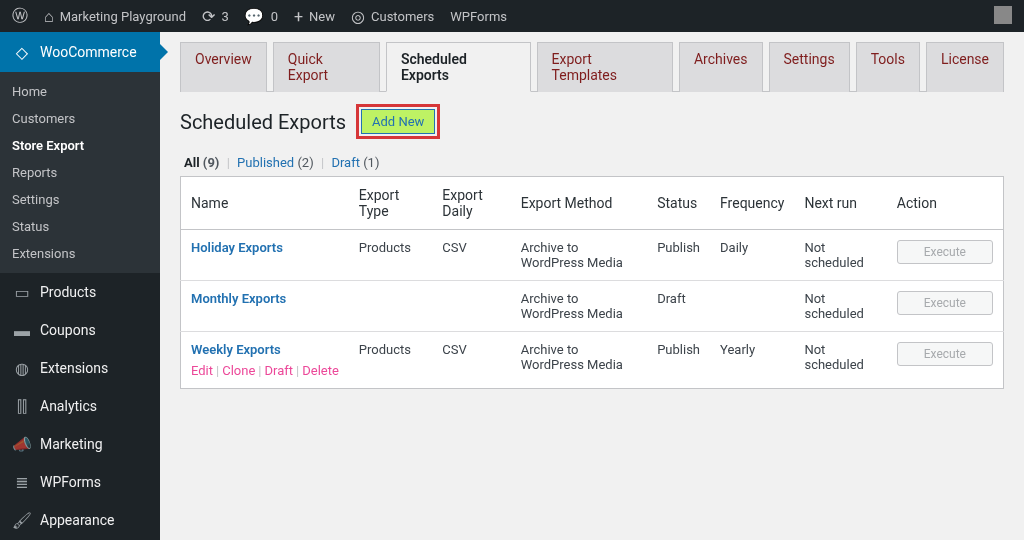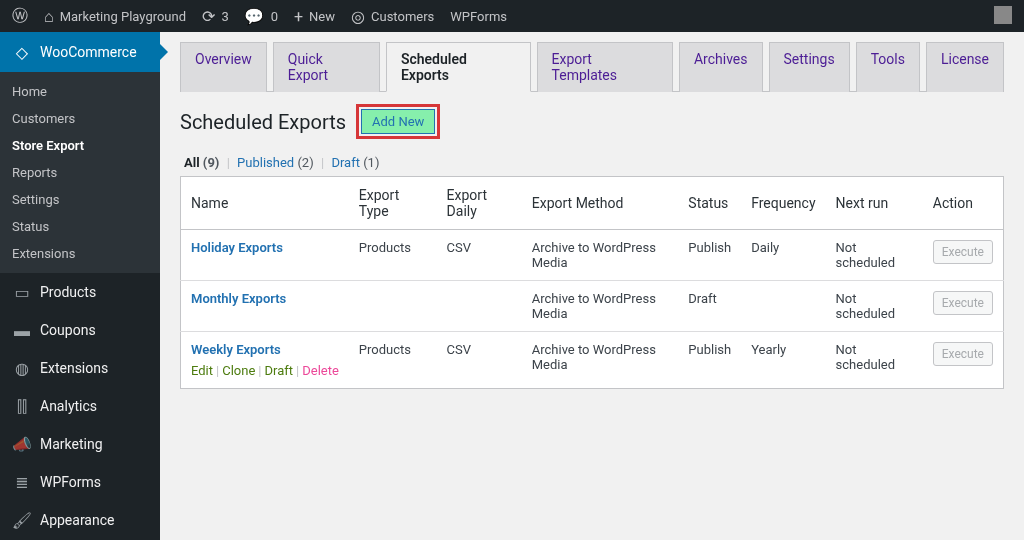--- a/index.html
+++ b/index.html
@@ -20,52 +20,52 @@
 .sidebar-sub { background: #2c3338; padding: 6px 0; }
 .sidebar-sub-item { padding: 6px 12px; color: #c3c4c7; cursor: pointer; font-size: 13px; }
 .sidebar-sub-item.current { color: #fff; font-weight: 600; }
 .sidebar-menu-item { padding: 9px 12px; color: #f0f0f1; cursor: pointer; display: flex; align-items: center; gap: 8px; font-size: 14px; background: #1d2327; }
 .menu-icon { width: 20px; height: 20px; display: inline-flex; align-items: center; justify-content: center; font-size: 16px; color: rgba(240,246,252,0.6); }
 
 .main { flex: 1; padding: 10px 20px 30px 20px; }
 
 
 .tabs { display: flex; gap: 6px; border-bottom: 1px solid #c3c4c7; margin-bottom: 12px; }
-.tab { padding: 8px 14px; background: #dcdcde; color: #4c1d95; border: 1px solid #c3c4c7; border-bottom: none; margin-bottom: -1px; cursor: pointer; font-size: 14px; }
+.tab { padding: 8px 14px; background: #dcdcde; color: #7f1d1d; border: 1px solid #c3c4c7; border-bottom: none; margin-bottom: -1px; cursor: pointer; font-size: 14px; }
 .tab.active { background: #f1f1f1; border-bottom: 1px solid #f1f1f1; color: #1d2327; font-weight: 600; }
 
 
 .subsubsub { margin: 10px 0 14px; font-size: 13px; }
 .subsubsub a { color: #2271b1; text-decoration: none; }
 .subsubsub .sep { color: #c3c4c7; margin: 0 4px; }
 
 
 .heading-row { display: flex; align-items: center; gap: 10px; margin: 6px 0 16px; }
 .heading-row h1 { font-size: 20px; font-weight: 400; color: #1d2327; }
-.page-action { border: 1px solid #2271b1; color: #2271b1; background: #86efac; padding: 4px 10px; font-size: 13px; text-decoration: none; cursor: pointer; }
+.page-action { border: 1px solid #2271b1; color: #2271b1; background: #bef264; padding: 4px 10px; font-size: 13px; text-decoration: none; cursor: pointer; }
 .annot-box { border: 3px solid #d63638; padding: 2px; display: inline-flex; }
 
 
 .filter-links { font-size: 13px; margin: 6px 0 6px 4px; }
 .filter-links a { color: #2271b1; text-decoration: none; }
 .filter-links .count { color: #50575e; }
 .filter-links .current { font-weight: 700; color: #1d2327; }
 .filter-links .sep { color: #c3c4c7; margin: 0 4px; }
 
 
 table.wp-list { width: 100%; border-collapse: collapse; background: #fff; border: 1px solid #c3c4c7; }
 table.wp-list th { text-align: left; padding: 10px 10px; font-weight: 400; color: #2c3338; border-bottom: 1px solid #c3c4c7; font-size: 14px; }
 table.wp-list td { padding: 10px 10px; vertical-align: top; border-bottom: 1px solid #dcdcde; font-size: 13px; color: #3c434a; }
 table.wp-list tbody tr:last-child td { border-bottom: none; }
 .row-title { color: #2271b1; font-weight: 600; text-decoration: none; cursor: pointer; font-size: 13px; }
 .row-actions { font-size: 13px; margin-top: 6px; }
-.row-actions a { color: #4d7c0f; text-decoration: none; }
+.row-actions a { color: #ec4899; text-decoration: none; }
 .row-actions .delete a { color: #ec4899; }
 .row-actions .sep { color: #c3c4c7; margin: 0 3px; }
-.exec-btn { border: 1px solid #c3c4c7; background: #f6f7f7; color: #a7aaad; padding: 4px 8px; font-size: 12px; border-radius: 3px; cursor: pointer; }
+.exec-btn { border: 1px solid #c3c4c7; background: #f6f7f7; color: #a7aaad; padding: 4px 26px; font-size: 12px; border-radius: 3px; cursor: pointer; }
 </style>
 </head>
 <body>
 
 <div class="admin-bar">
   <div class="admin-bar-left">
     <span class="admin-bar-item">
         <span class="admin-bar-icon">ⓦ</span>
       </span>
     <span class="admin-bar-item">

